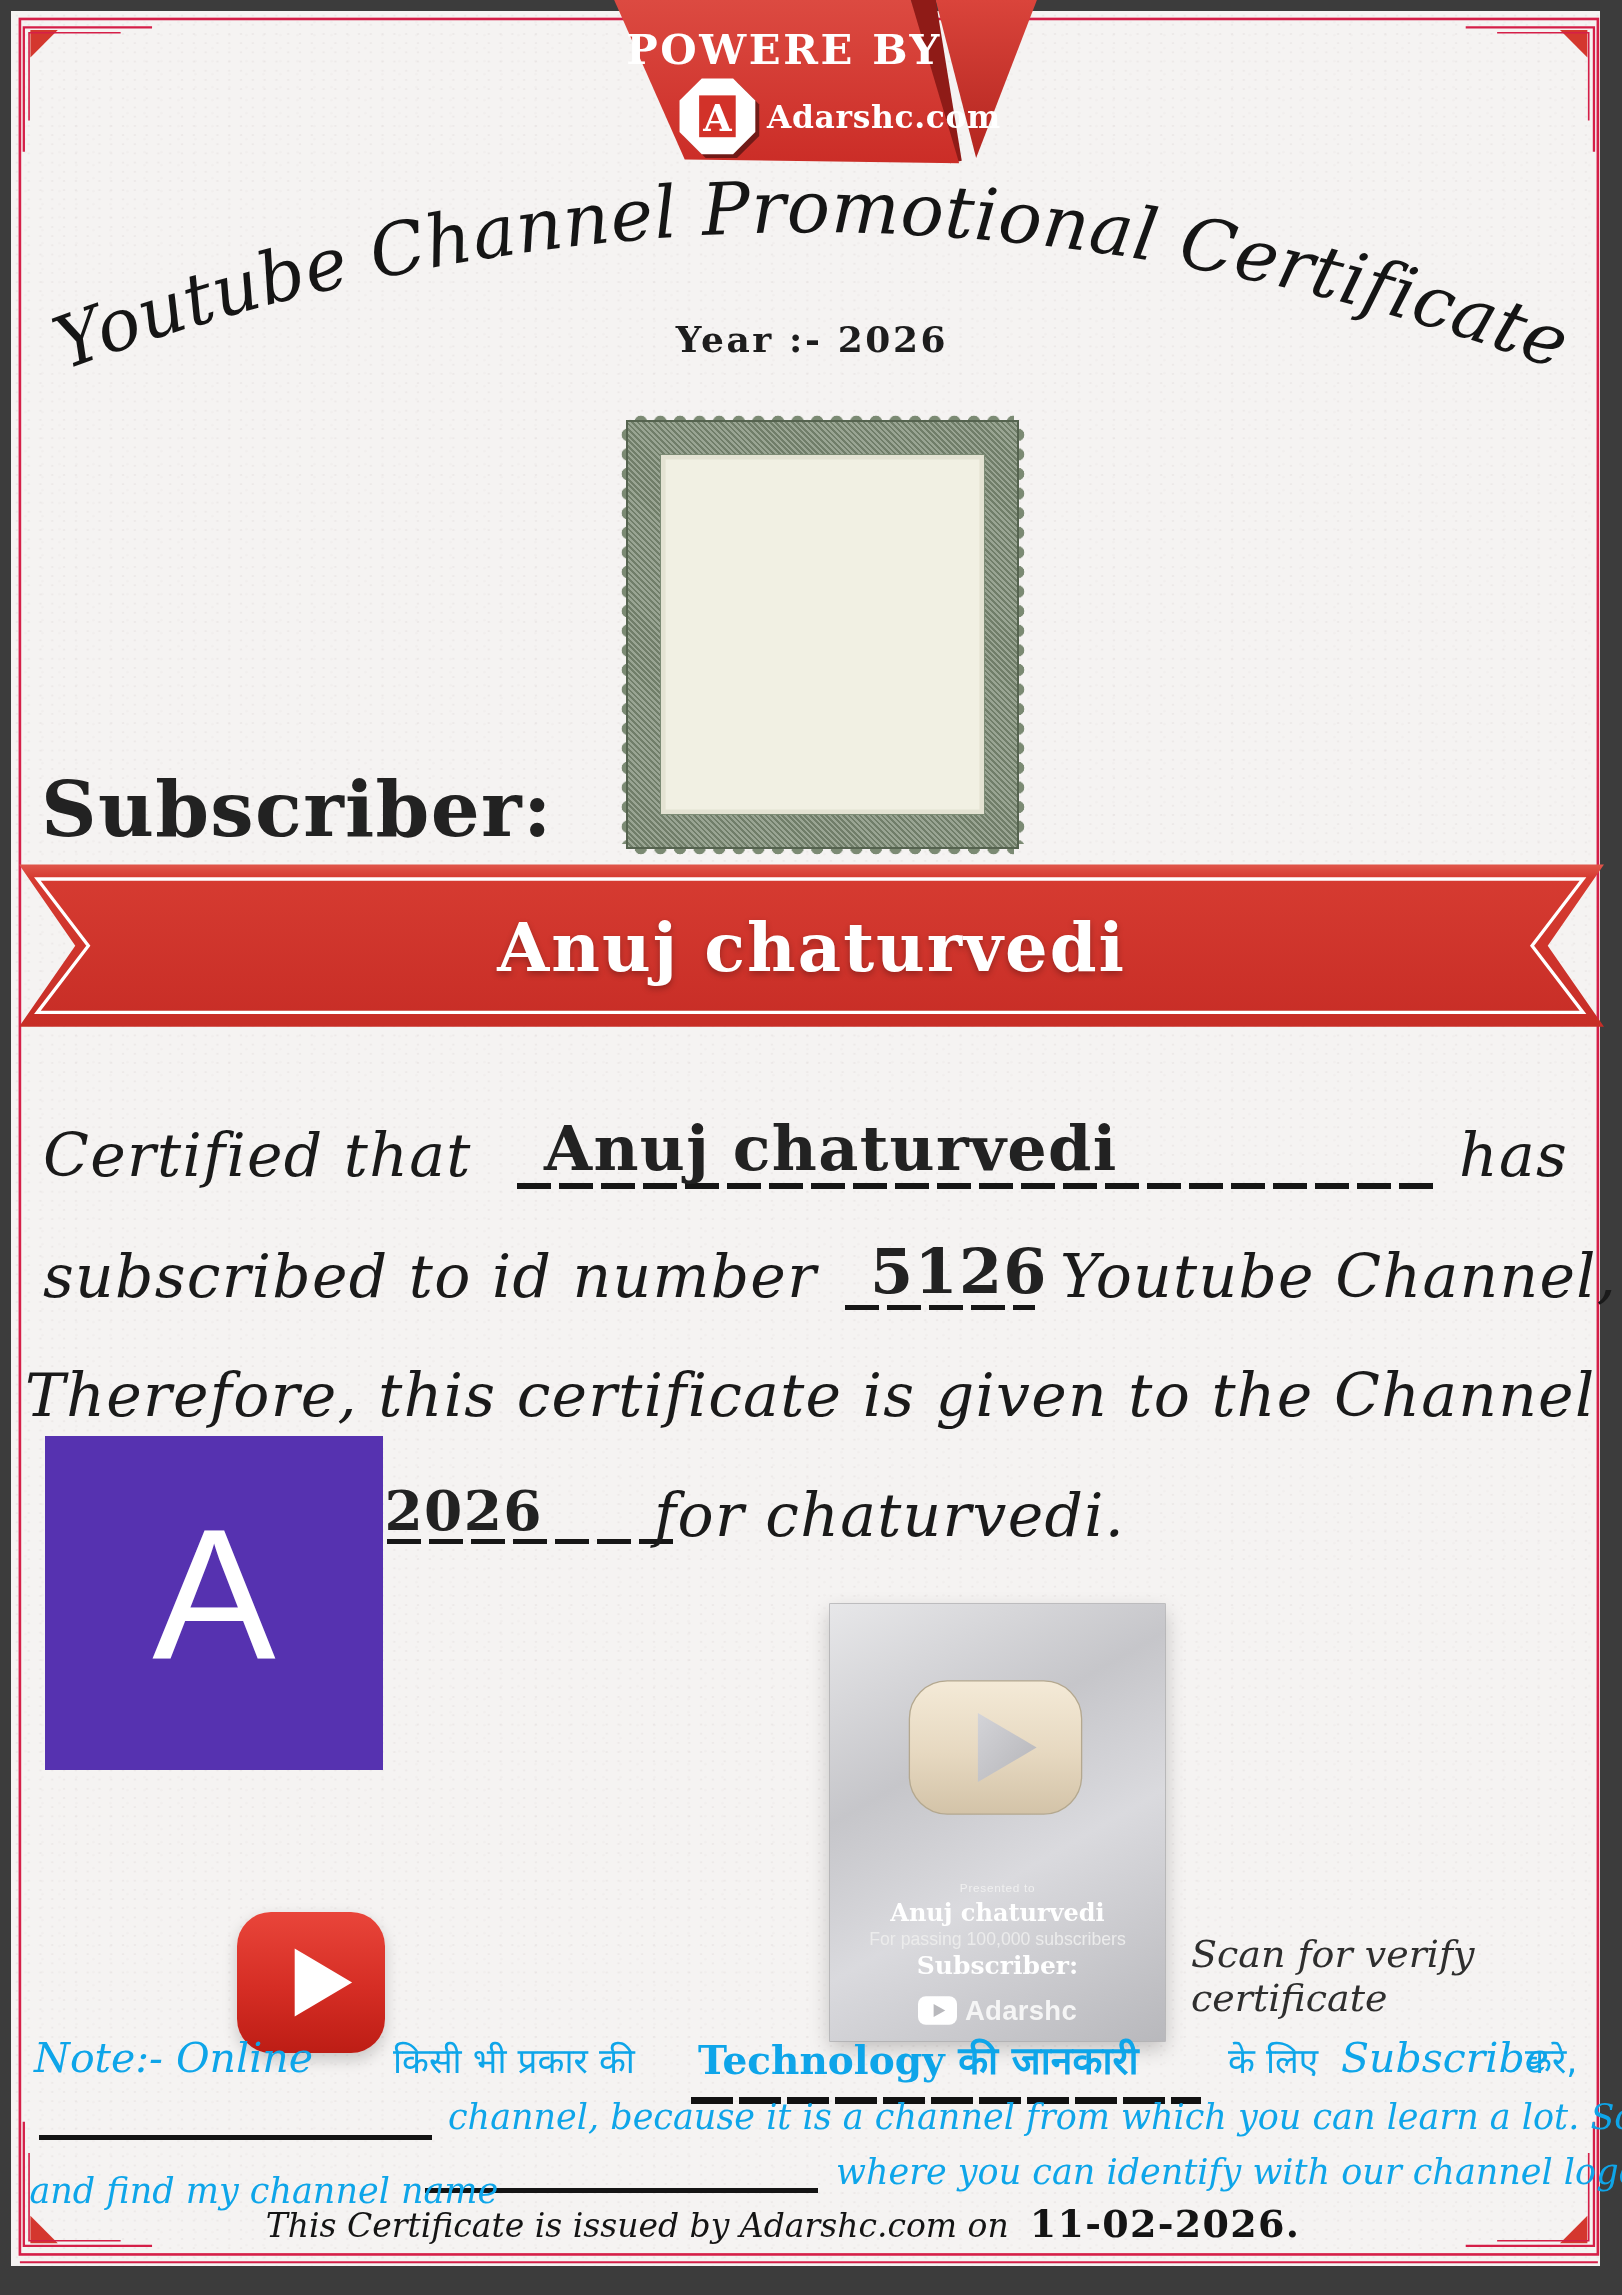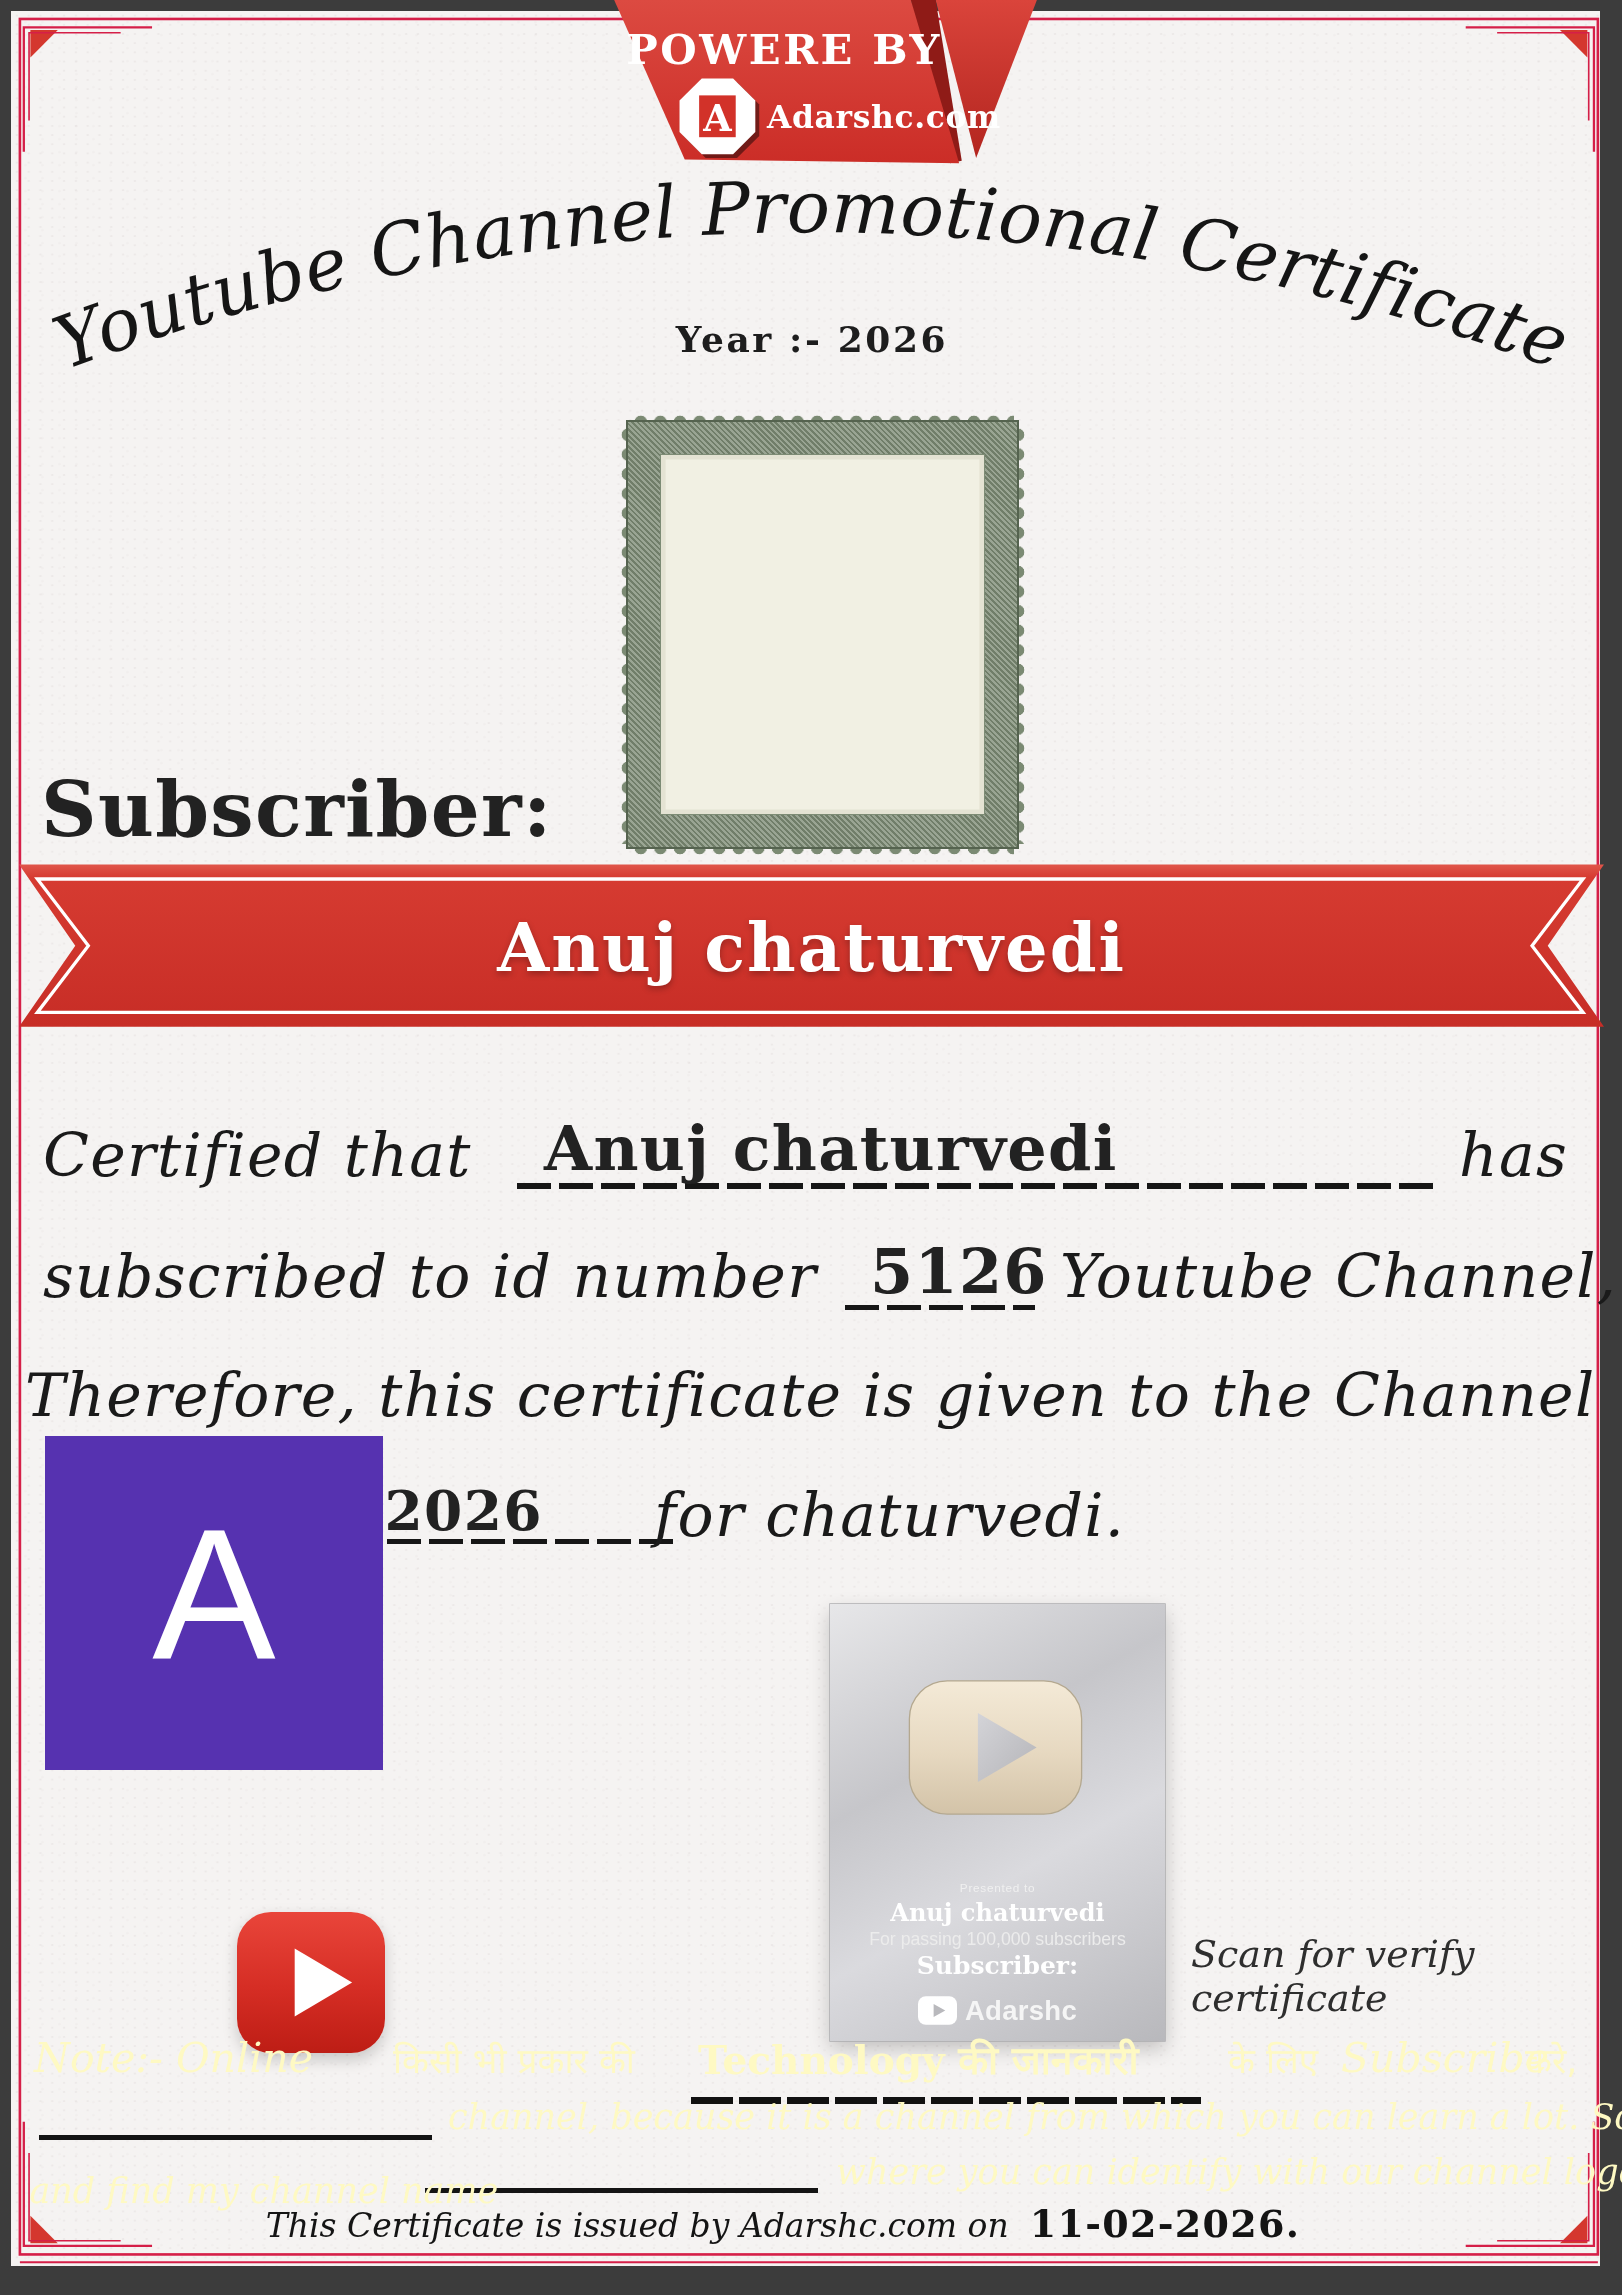--- a/index.html
+++ b/index.html
@@ -74,21 +74,21 @@
   .pt-sub{font-size:25px;font-weight:bold;color:#fff;margin-top:1.3px;}
   .pt-brandrow{margin-top:14.4px;display:flex;align-items:center;justify-content:center;gap:7.9px;}
   .pt-brand{font-family:"Liberation Sans", sans-serif;font-weight:bold;font-size:27.5px;color:#f5f5f5;letter-spacing:0.3px;}
 
   .yt-icon{position:absolute;left:237px;top:1912px;width:148px;height:141px;z-index:6;
         border-radius:34px;background:linear-gradient(#e9453a 0%,#d52d24 55%,#bd1d15 100%);
         box-shadow:0 6.5px 14.4px rgba(0,0,0,.18);display:flex;align-items:center;justify-content:center;}
 
   .scan-text{position:absolute;left:1191px;top:1932px;z-index:6;font-style:italic;font-size:38px;color:#2e2e2e;}
 
-  .note-seg{position:absolute;z-index:6;color:#fef9c3;white-space:nowrap;}
+  .note-seg{position:absolute;z-index:6;color:#0ea5e9;white-space:nowrap;}
   .n-italic{font-style:italic;font-size:41px;}
   .n-hindi{font-family:"DejaVu Sans", sans-serif;font-size:35px;}
   .n-bold{font-weight:bold;font-size:39px;}
   .n-body{font-style:italic;font-size:35px;}
   .solid-line{position:absolute;z-index:5;height:5.2px;background:#141414;}
   .thick-dash{position:absolute;z-index:5;height:7.2px;
         background:repeating-linear-gradient(90deg,#111 0 42px, rgba(0,0,0,0) 42px 48px);}
 
   .footer-line{position:absolute;left:0;top:2201px;width:1566px;z-index:6;display:flex;
         justify-content:center;align-items:baseline;gap:21px;color:#141414;}

